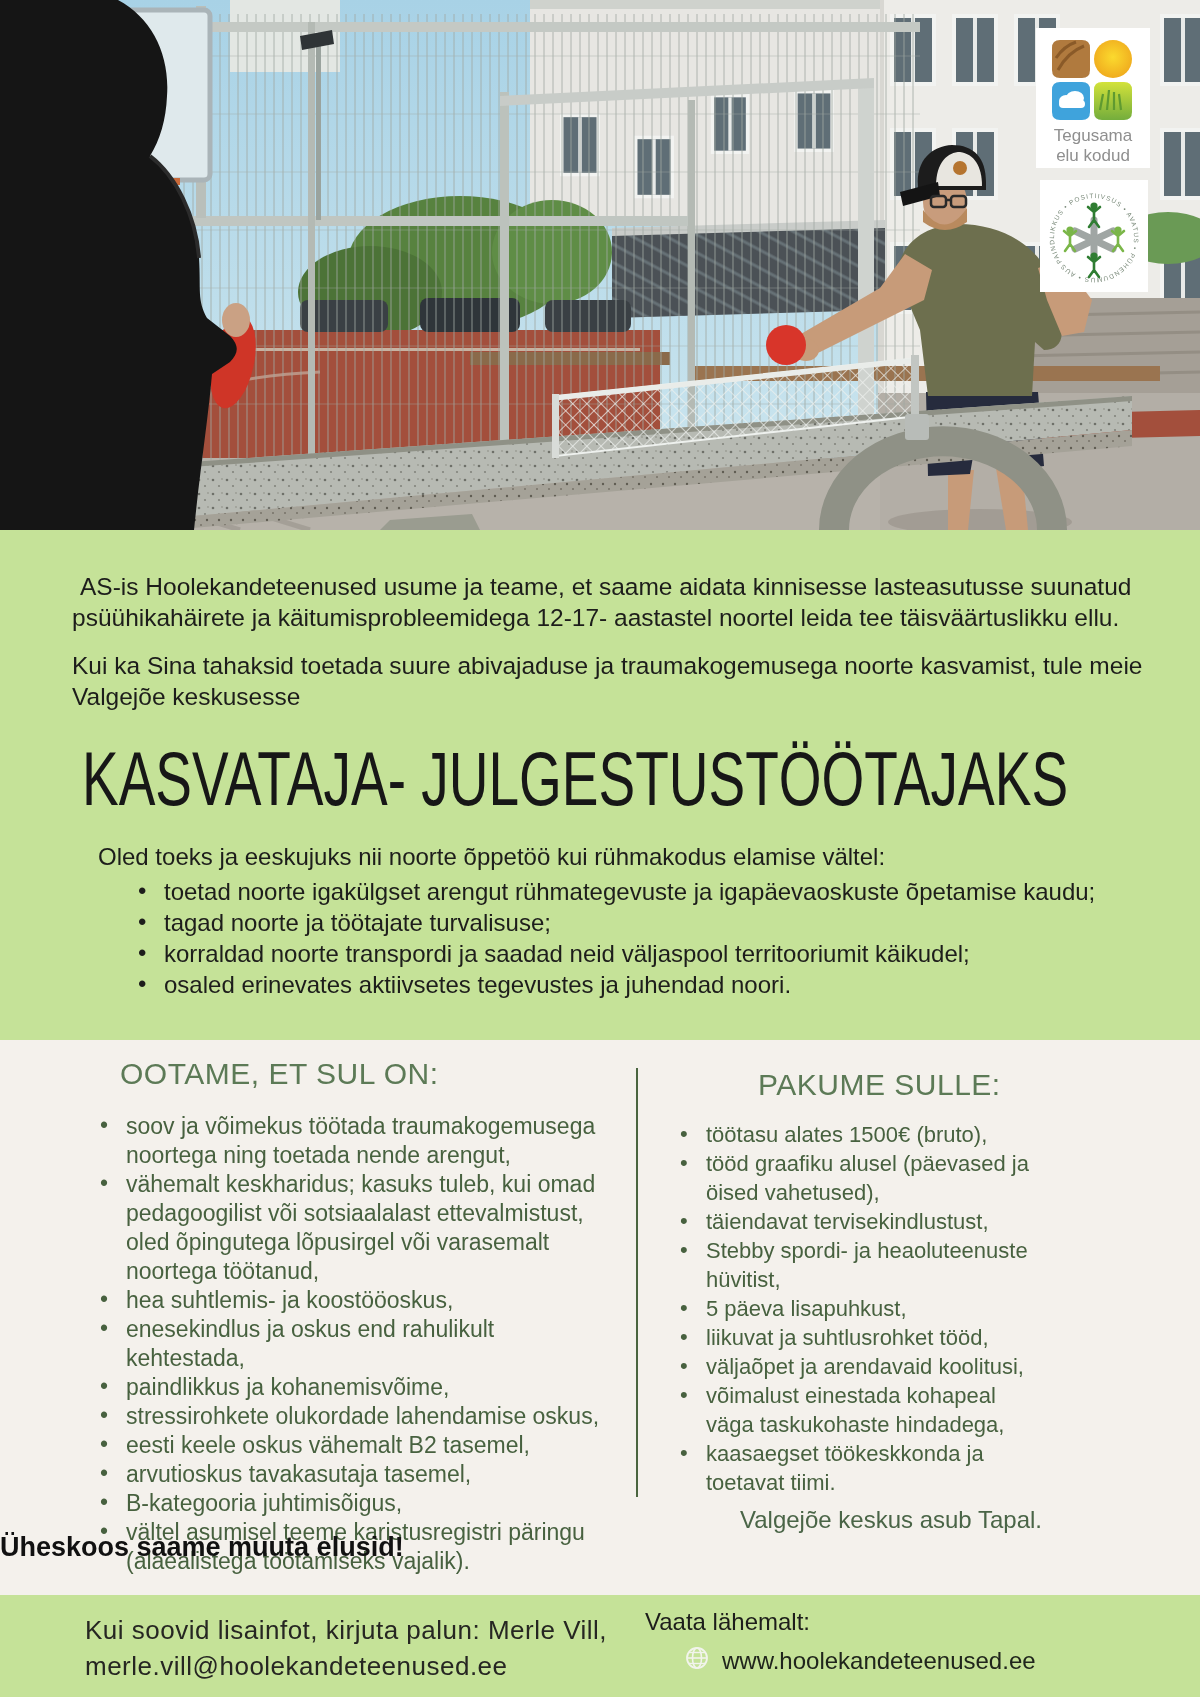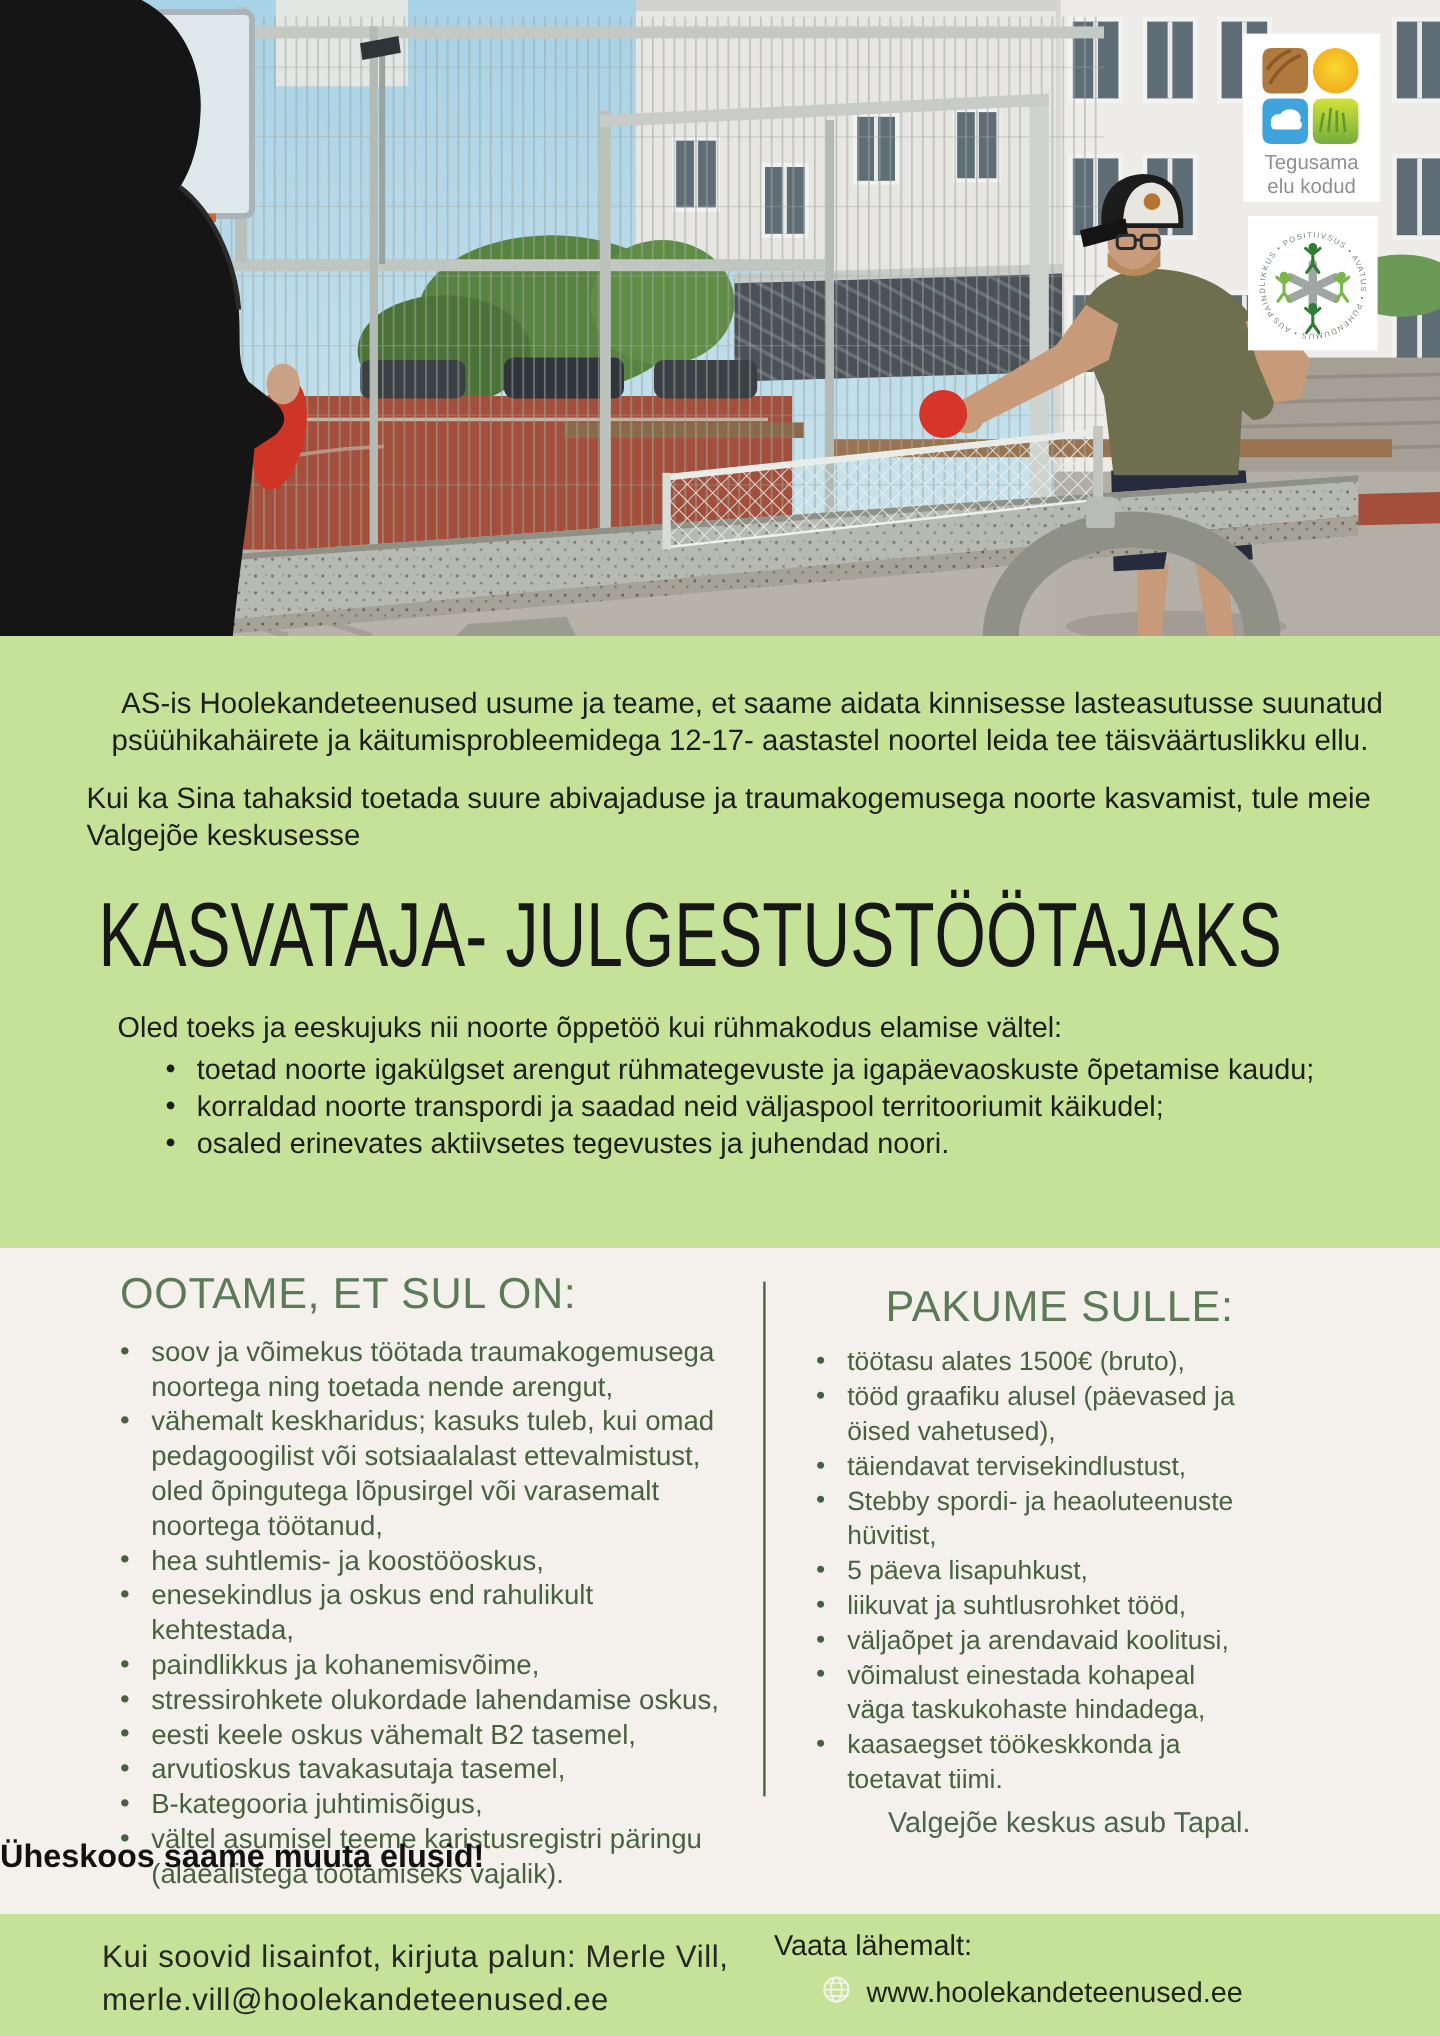--- a/index.html
+++ b/index.html
@@ -4,30 +4,30 @@
 <style>
   html,body{margin:0;padding:0;background:#888;}
   .poster{position:relative;width:1200px;height:1697px;margin:0 auto;background:#f4f1ec;
           font-family:Liberation Sans, sans-serif;overflow:hidden;}
   .photo{position:absolute;left:0;top:0;width:1200px;height:530px;display:block;}
   .band-green{position:absolute;left:0;top:530px;width:1200px;height:510px;background:#c5e298;}
   .band-light{position:absolute;left:0;top:1040px;width:1200px;height:555px;background:#f4f1ec;}
   .footer{position:absolute;left:0;top:1595px;width:1200px;height:102px;background:#c5e298;}
   .abs{position:absolute;}
   .intro-p{left:72px;width:1076px;font-size:24.5px;line-height:31px;color:#1d1d1b;}
-  #intro1{top:546px;text-indent:8px;margin-left:21px;}
+  #intro1{top:546px;text-indent:8px;}
   #intro2{top:612px;margin-top:38px;}
   .title{left:82px;top:735px;width:1060px;font-size:55px;color:#171717;white-space:nowrap;
          letter-spacing:0px;display:inline-block;transform:scaleY(1.38);transform-origin:top left;font-weight:400;}
   .duties-intro{left:98px;top:843px;font-size:24px;color:#1d1d1b;}
   ul.blist{list-style:none;margin:0;padding:0;}
   ul.blist li{position:relative;padding-left:34px;}
   ul.blist li::before{content:"\2022";position:absolute;left:8px;top:-1px;}
   #duties{left:130px;top:876px;width:1010px;font-size:24px;line-height:31px;color:#1d1d1b;}
-  .col-head{font-size:36px;letter-spacing:.5px;color:#5c7a56;font-weight:400;}
+  .col-head{font-size:30px;letter-spacing:.5px;color:#5c7a56;font-weight:400;margin-left:20px;}
   #expect-head{left:100px;top:1057px;}
   #offer-head{left:738px;top:1068px;}
   #expect-list{left:92px;top:1112px;width:516px;font-size:23px;line-height:29px;color:#47613f;}
   #offer-list{left:672px;top:1120px;width:362px;font-size:22px;line-height:29px;color:#47613f;}
   .divider{left:636px;top:1068px;width:2px;height:429px;background:#4a653f;}
   #location{left:740px;top:1506px;font-size:24px;color:#4a6547;}
   #slogan{left:0;top:1532px;width:1200px;text-align:left;font-size:27px;font-weight:bold;color:#111;}
   #contact{left:85px;top:1612px;font-size:26px;line-height:36px;color:#262622;letter-spacing:.5px;}
   #more-label{left:645px;top:1608px;font-size:24px;color:#1d1d1b;}
   #globe{left:685px;top:1646px;}
@@ -263,20 +263,21 @@
     </g>
   </svg>
 
   <div class="band-green"></div>
   <p class="abs intro-p" id="intro1">AS-is Hoolekandeteenused usume ja teame, et saame aidata kinnisesse lasteasutusse suunatud psüühikahäirete ja käitumisprobleemidega 12-17- aastastel noortel leida tee täisväärtuslikku ellu.</p>
   <p class="abs intro-p" id="intro2">Kui ka Sina tahaksid toetada suure abivajaduse ja traumakogemusega noorte kasvamist, tule meie Valgejõe keskusesse</p>
   <h1 class="abs title" style="margin:0;">KASVATAJA- JULGESTUSTÖÖTAJAKS</h1>
   <div class="abs duties-intro">Oled toeks ja eeskujuks nii noorte õppetöö kui rühmakodus elamise vältel:</div>
   <ul class="abs blist" id="duties">
       <li>toetad noorte igakülgset arengut rühmategevuste ja igapäevaoskuste õpetamise kaudu;</li>
+      <li>tagad noorte ja töötajate turvalisuse;</li>
       <li>korraldad noorte transpordi ja saadad neid väljaspool territooriumit käikudel;</li>
       <li>osaled erinevates aktiivsetes tegevustes ja juhendad noori.</li>
     </ul>
 
   <div class="band-light"></div>
   <div class="abs col-head" id="expect-head">OOTAME, ET SUL ON:</div>
   <ul class="abs blist" id="expect-list">
       <li>soov ja võimekus töötada traumakogemusega noortega ning toetada nende arengut,</li>
       <li>vähemalt keskharidus; kasuks tuleb, kui omad pedagoogilist või sotsiaalalast ettevalmistust, oled õpingutega lõpusirgel või varasemalt noortega töötanud,</li>
       <li>hea suhtlemis- ja koostööoskus,</li>

